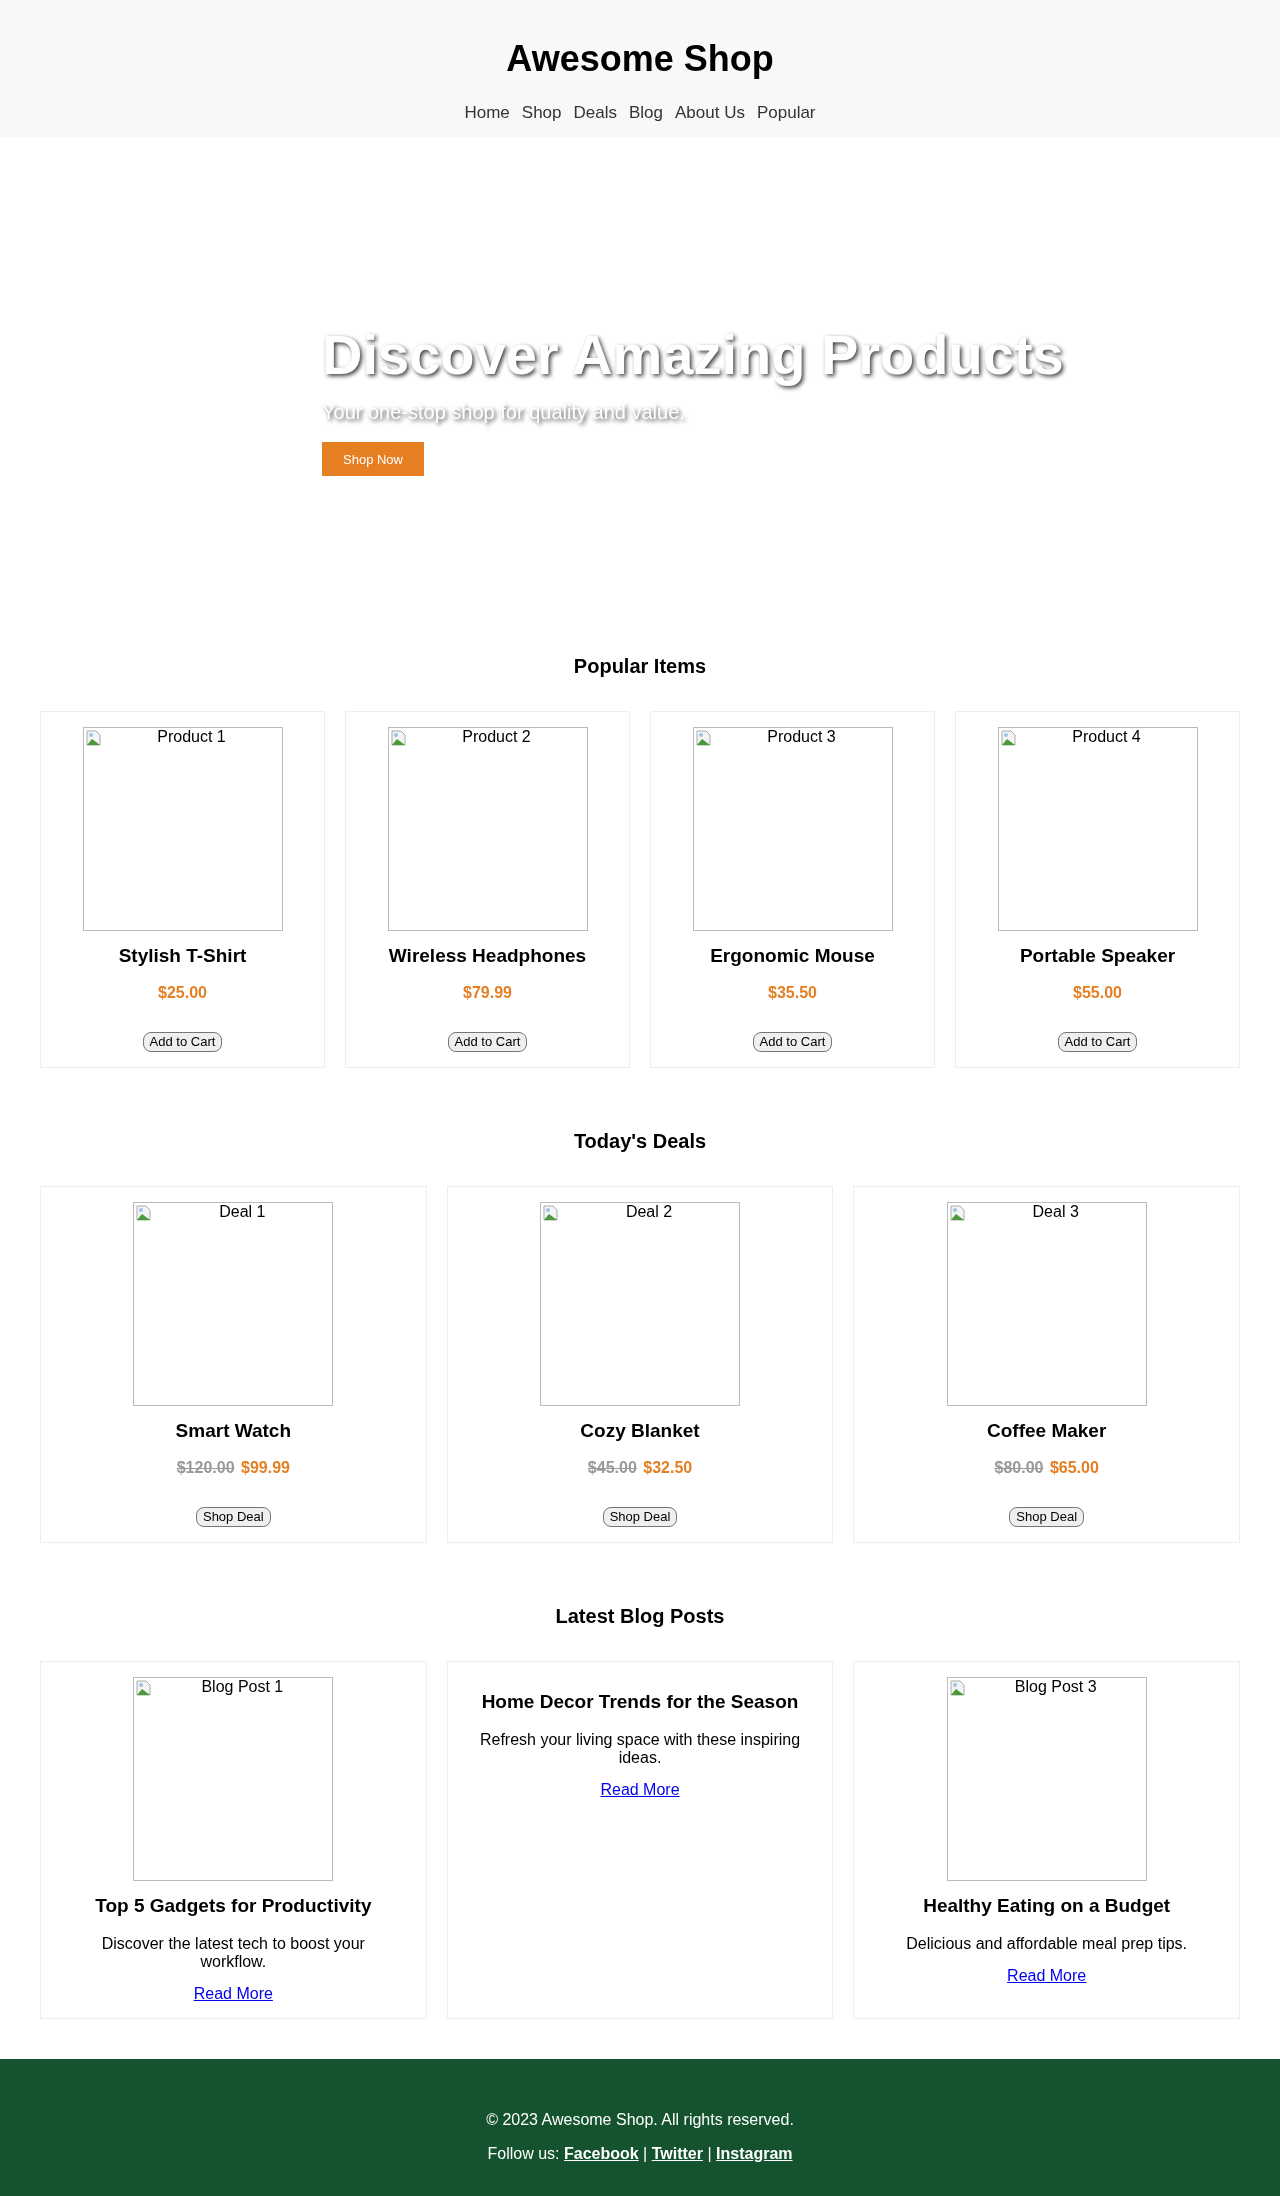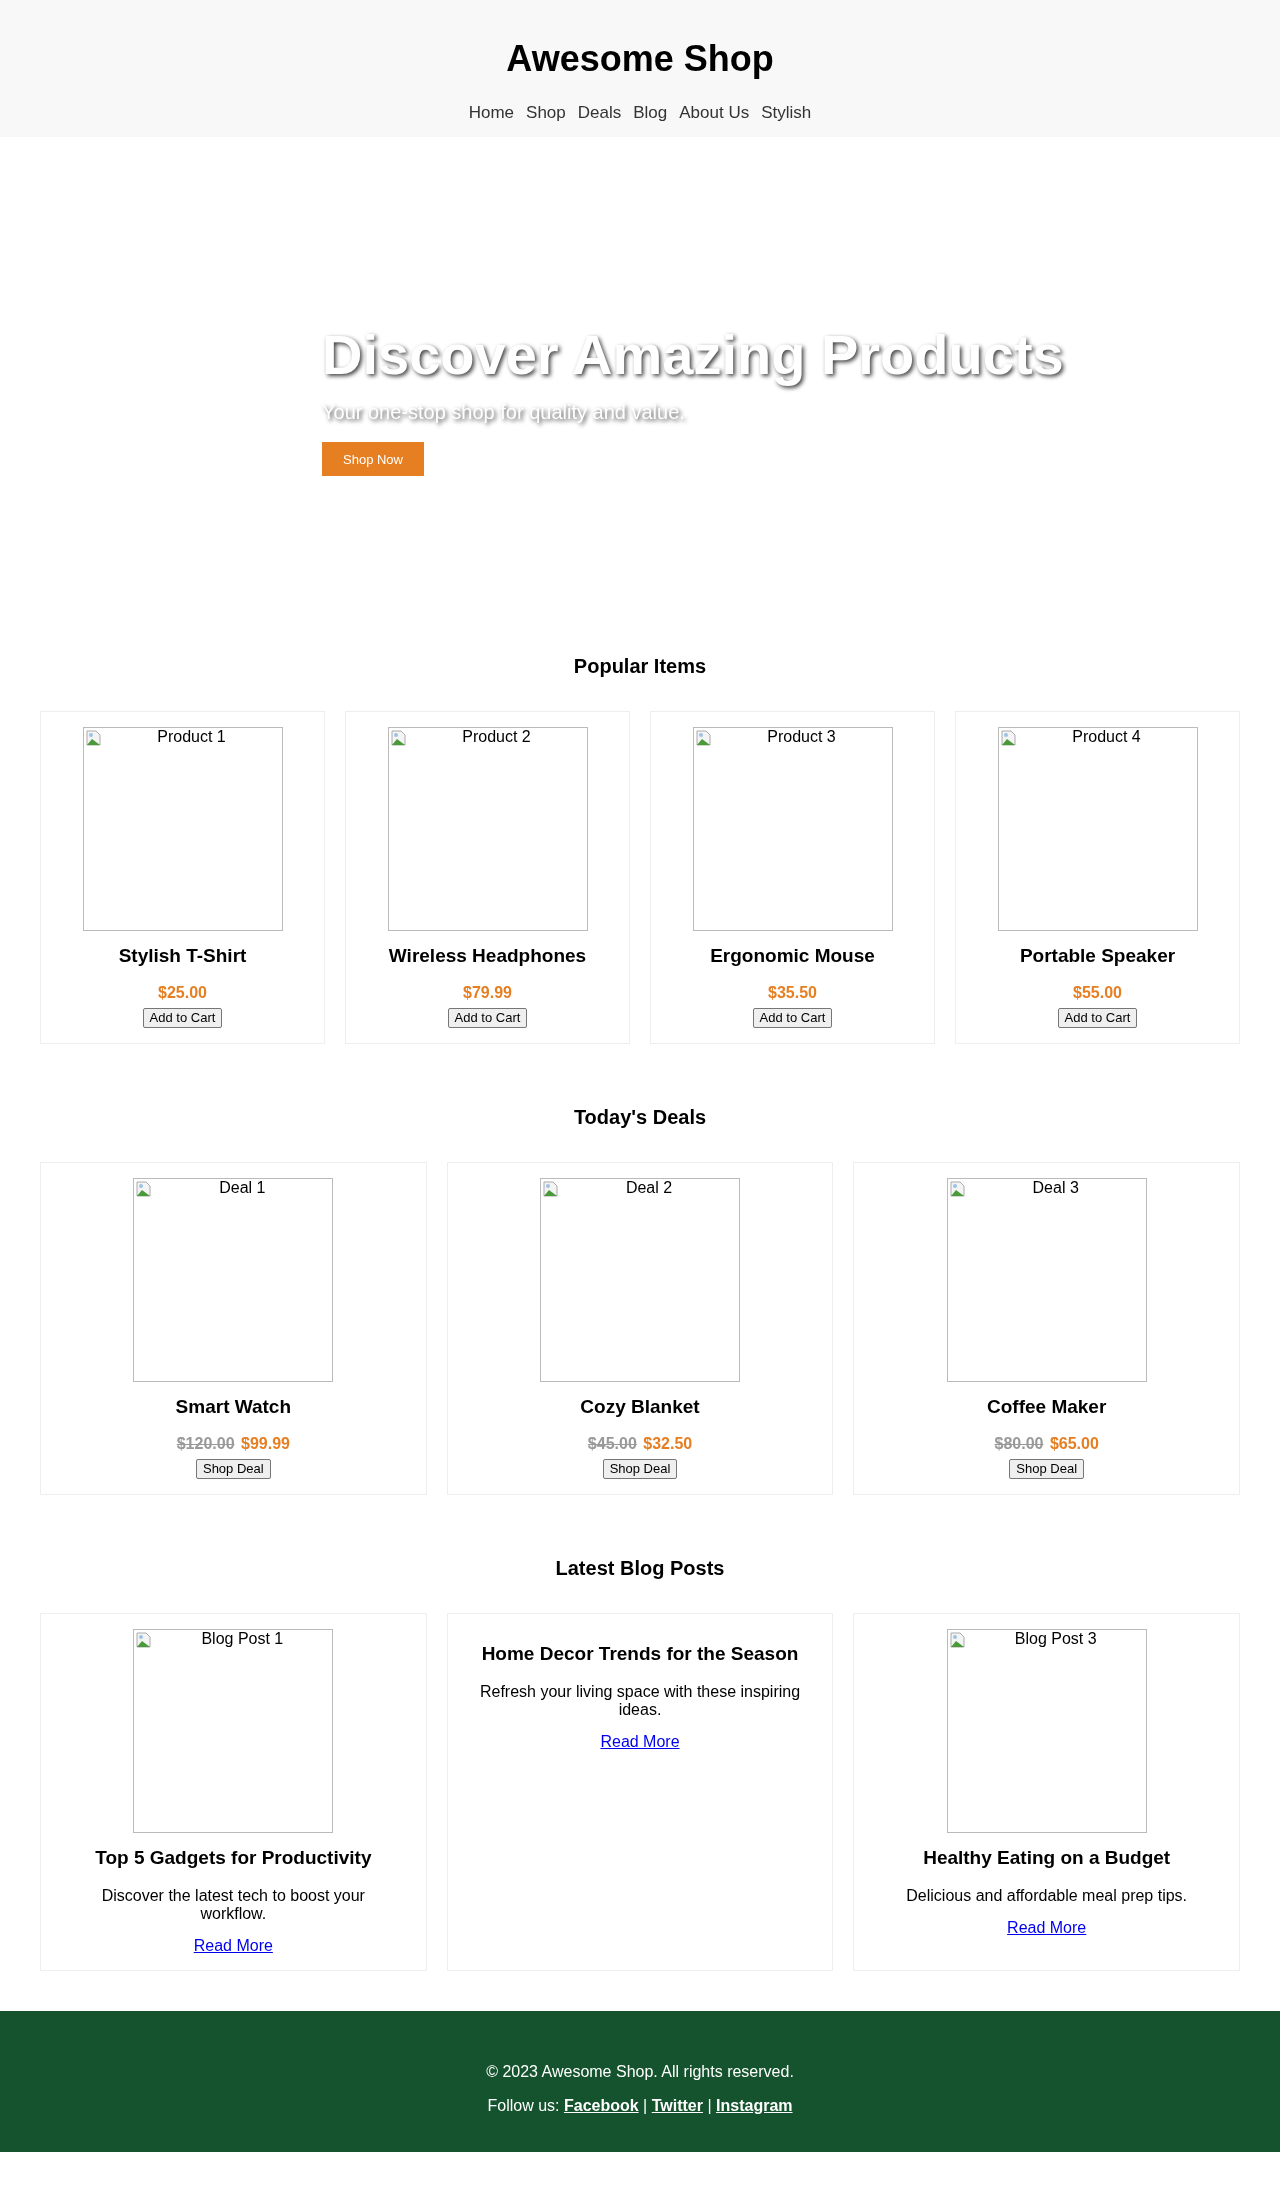--- a/index.html
+++ b/index.html
@@ -123,27 +123,27 @@
     font-size: 16px;
     margin: 16px 0 0 0;
     line-height: 19px;
   }
   .old-price {
     color: #999;
     text-decoration: line-through;
     margin-right: 2px;
   }
   .card button.small-btn {
-    margin-top: 6px;
+    margin-top: 30px;
     font-family: "Liberation Sans", sans-serif;
     font-size: 13px;
     padding: 1px 6px;
     background: #efefef;
     border: 1px solid #767676;
-    border-radius: 2px;
+    border-radius: 8px;
     line-height: 16px;
   }
   .blog-desc {
     font-size: 16px;
     margin: 18px 0 0 0;
     line-height: 18px;
     padding: 0 20px;
   }
   .read-more {
     display: inline-block;
@@ -168,21 +168,21 @@
 <body>
 
 <header class="site-header">
   <h1>Awesome Shop</h1>
   <nav class="main-nav">
     <a href="#">Home</a>
     <a href="#">Shop</a>
     <a href="#">Deals</a>
     <a href="#">Blog</a>
     <a href="#">About Us</a>
-    <a href="#">Stylish</a>
+    <a href="#">Popular</a>
   </nav>
 </header>
 
 <section class="hero">
   <div class="hero-content">
     <h2>Discover Amazing Products</h2>
     <p>Your one-stop shop for quality and value.</p>
     <button class="hero-btn">Shop Now</button>
   </div>
 </section>

